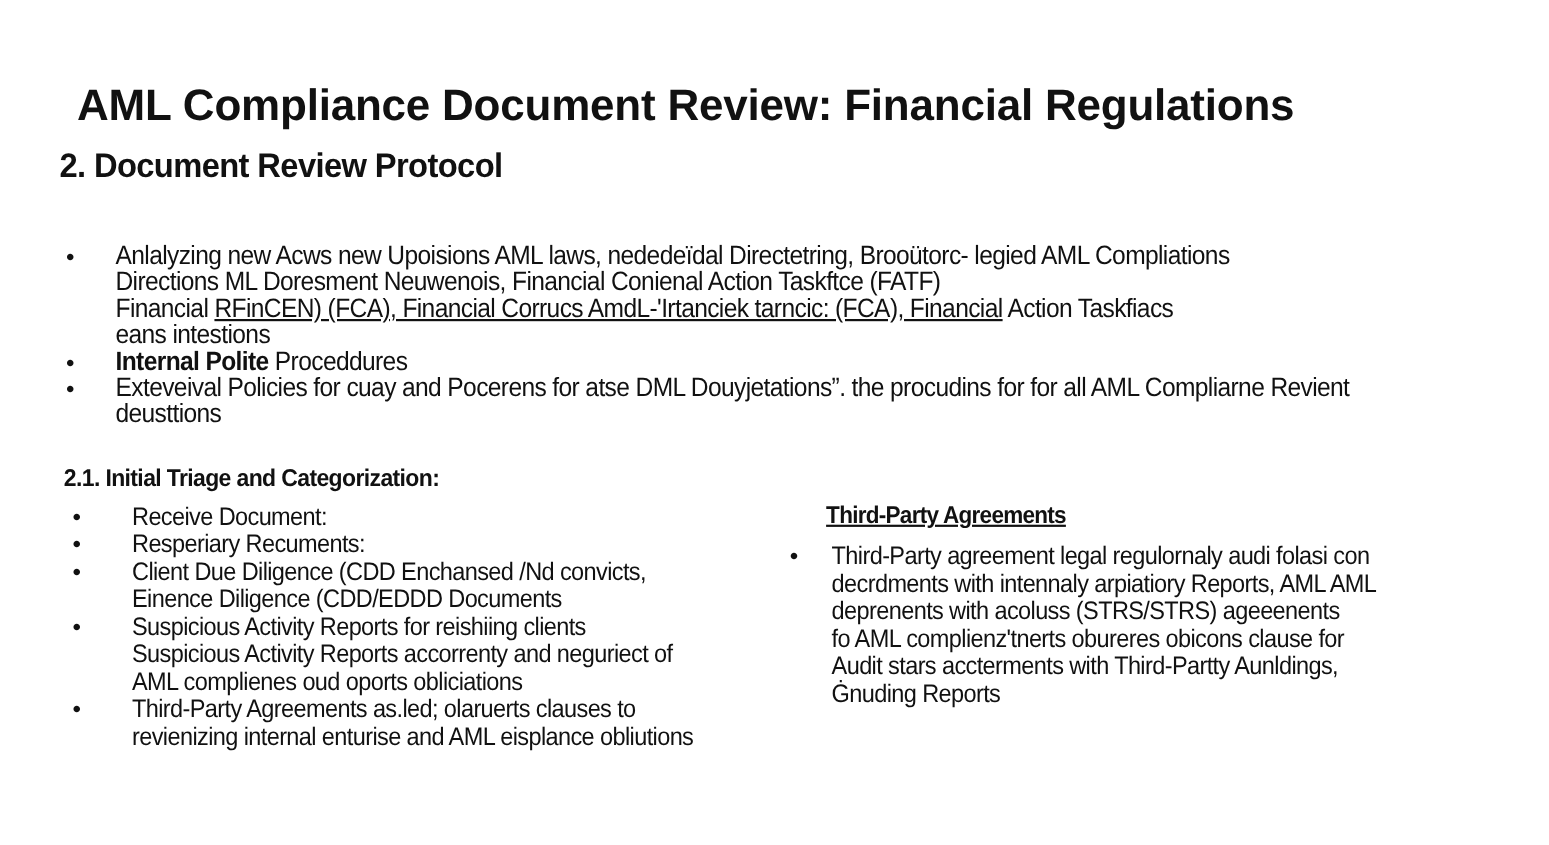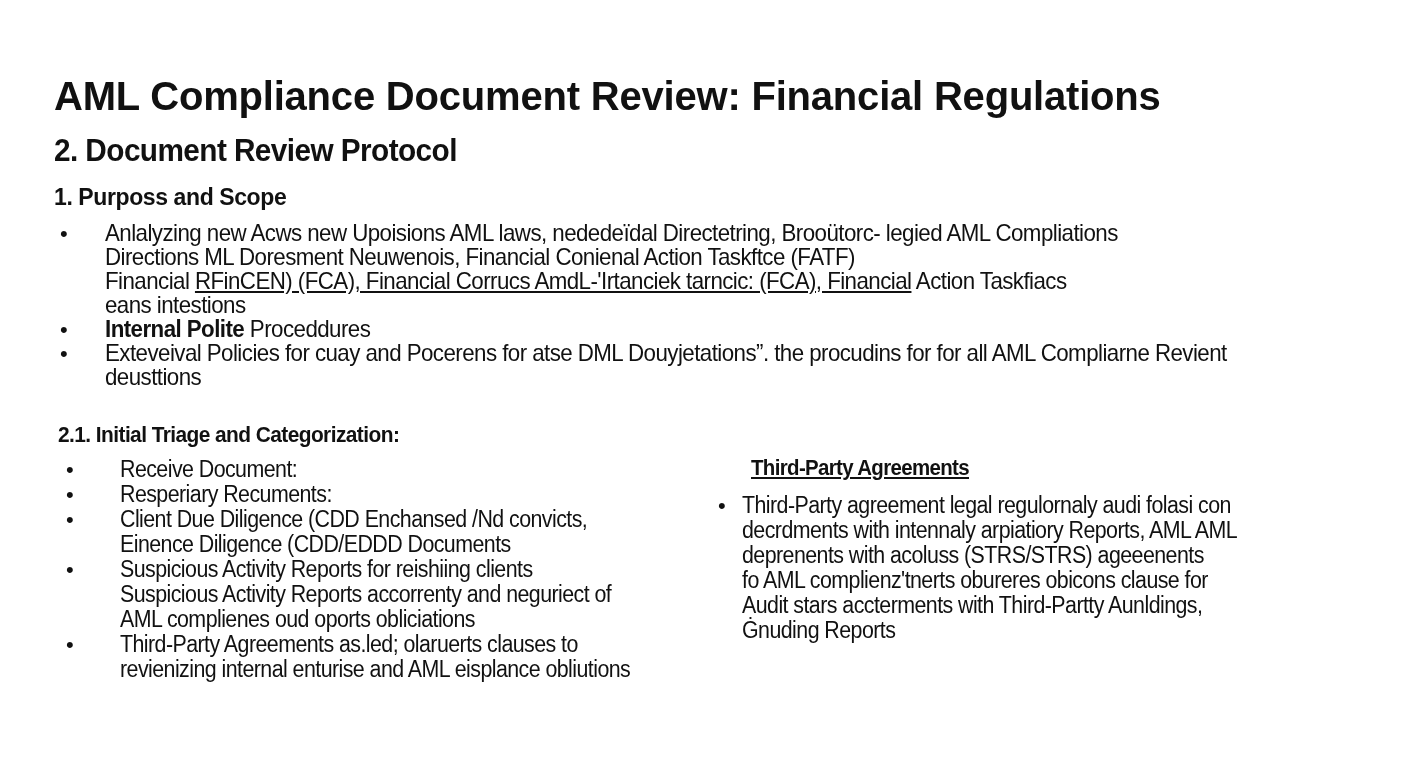--- a/index.html
+++ b/index.html
@@ -2,21 +2,21 @@
 <html><head>
   <meta charset="utf-8">
   <style>
     * { box-sizing: border-box; margin: 0; padding: 0; }
     html, body {
       width: 1408px; height: 768px; background: #ffffff; overflow: hidden;
       font-family: "Liberation Sans", sans-serif; color: #111111;
     }
     .page { position: relative; width: 1408px; height: 768px; }
     .abs { position: absolute; white-space: nowrap; }
-    .title { left: 54px; top: 74px; font-size: 40px; font-weight: bold; letter-spacing: -0.2px; }
+    .title { left: 70px; top: 74px; font-size: 40px; font-weight: bold; letter-spacing: -0.2px; }
     .h2 { left: 54px; top: 133px; font-size: 31px; font-weight: bold; letter-spacing: -0.6px; transform: scaleX(0.96); transform-origin: left; }
     .h3 { left: 54px; top: 184px; font-size: 23px; font-weight: bold; letter-spacing: -0.4px; }
     .h3b { left: 58px; top: 422px; font-size: 22px; font-weight: bold; letter-spacing: -0.6px; transform: scaleX(0.95); transform-origin: left; }
     .sub-col-head { left: 751px; top: 455px; font-size: 22px; font-weight: bold; text-decoration: underline; letter-spacing: -0.7px; transform: scaleX(0.93); transform-origin: left; }
 
     ul.blist { position: absolute; list-style: none; }
     ul.blist li { position: relative; }
     .bullet { position: absolute; font-size: 22px; }
     .lines { display: block; }
     .line { display: block; white-space: nowrap; font-size: 24px; line-height: 24px; letter-spacing: -0.6px; transform: scaleX(0.93); transform-origin: left; }
@@ -31,31 +31,30 @@
 
     
     .triage { left: 66px; top: 457px; width: 660px; }
     .triage .bullet { left: 0; top: 0; }
     .triage .lines { margin-left: 54px; }
     .triage .line { font-size: 23px; line-height: 25px; }
 
     
     .thirdparty { left: 718px; top: 493px; width: 660px; }
     .thirdparty .bullet { left: 0; top: 0; }
-    .thirdparty .lines { margin-left: 24px; }
+    .thirdparty .lines { margin-left: 38px; }
     .thirdparty .line { font-size: 23px; line-height: 25px; }
   </style>
 </head>
 <body>
 
 <div class="page">
 
   <div class="abs title">AML Compliance Document Review: Financial Regulations</div>
   <div class="abs h2">2. Document Review Protocol</div>
-  <div class="abs h3">1. Purposs and Scope</div>
 
   <ul class="blist purpose">
     <li>
       <span class="bullet">•</span>
       <span class="lines">
         <span class="line"><span>Anlalyzing new Acws new Upoisions AML laws, nededeïdal Directetring, Brooütorc- legied AML Compliations</span></span>
         <span class="line"><span>Directions ML Doresment Neuwenois, Financial  Conienal Action Taskftce (FATF)</span></span>
         <span class="line">
           <span>Financial </span><span class="u">RFinCEN) (FCA), Financial Corrucs AmdL-'Irtanciek tarncic: (FCA), Financial</span><span> Action Taskfiacs</span>
         </span>

